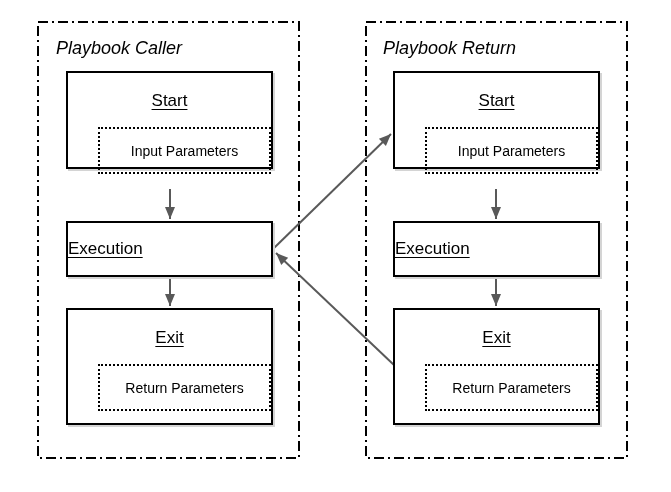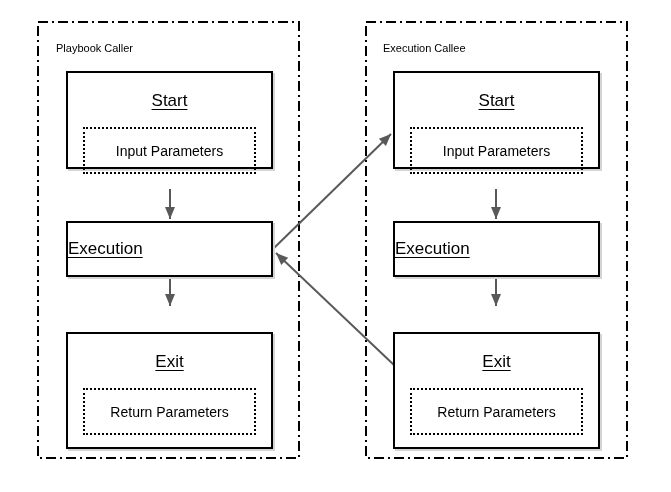--- a/index.html
+++ b/index.html
@@ -12,51 +12,52 @@
     color: #000000;
     overflow: hidden;
   }
   .connector-layer {
     position: absolute;
     left: 0; top: 0;
     width: 671px; height: 492px;
   }
   .container-title {
     position: absolute;
-    font-size: 11px;
+    font-size: 18px;
     line-height: 20px;
     white-space: nowrap;
+    font-style: italic;
   }
   .title-caller { left: 56px; top: 38px; }
   .title-callee { left: 383px; top: 38px; }
   .node {
     position: absolute;
     box-sizing: border-box;
     background: #ffffff;
     border: 2px solid #000000;
     box-shadow: 2px 2px 0 #d4d4d4;
     width: 207px;
   }
   .col-caller { left: 66px; }
   .col-callee { left: 393px; }
   .row-start { top: 71px;  height: 98px; }
   .row-exec  { top: 221px; height: 56px; display: flex; align-items: center; }
-  .row-exit  { top: 308px; height: 117px; margin-top: 24px; }
+  .row-exit  { top: 308px; height: 117px; }
   .node-label {
     font-size: 17px;
     line-height: 20px;
     text-align: center;
     text-decoration: underline;
     text-underline-offset: 3px;
   }
   .row-start .node-label, .row-exit .node-label { margin-top: 18px; }
   .param-box {
     position: absolute;
     box-sizing: border-box;
-    left: 15px; top: 54px;
+    left: 30px; top: 54px;
     width: 173px; height: 47px;
     border: 2px dotted #000000;
     display: flex;
     align-items: center;
     justify-content: center;
   }
   .param-label {
     font-size: 14px;
     line-height: 16px;
     white-space: nowrap;
@@ -79,21 +80,21 @@
 
     <line x1="170" y1="189" x2="170" y2="219" stroke="#595959" stroke-width="2" marker-end="url(#arrowhead)"></line>
     <line x1="170" y1="278" x2="170" y2="306" stroke="#595959" stroke-width="2" marker-end="url(#arrowhead)"></line>
     <line x1="496" y1="189" x2="496" y2="219" stroke="#595959" stroke-width="2" marker-end="url(#arrowhead)"></line>
     <line x1="496" y1="278" x2="496" y2="306" stroke="#595959" stroke-width="2" marker-end="url(#arrowhead)"></line>
     <line x1="274" y1="248" x2="391" y2="134" stroke="#595959" stroke-width="2" marker-end="url(#arrowhead)"></line>
     <line x1="394" y1="365" x2="276" y2="253" stroke="#595959" stroke-width="2" marker-end="url(#arrowhead)"></line>
   </svg>
 
   <div class="container-title title-caller">Playbook Caller</div>
-  <div class="container-title title-callee">Execution Callee</div>
+  <div class="container-title title-callee">Playbook Return</div>
 
   <div class="node col-caller row-start">
     <div class="node-label">Start</div>
     <div class="param-box">
       <span class="param-label">Input Parameters</span>
     </div>
   </div>
 
   <div class="node col-caller row-exec">
     <div class="node-label">Execution</div>

